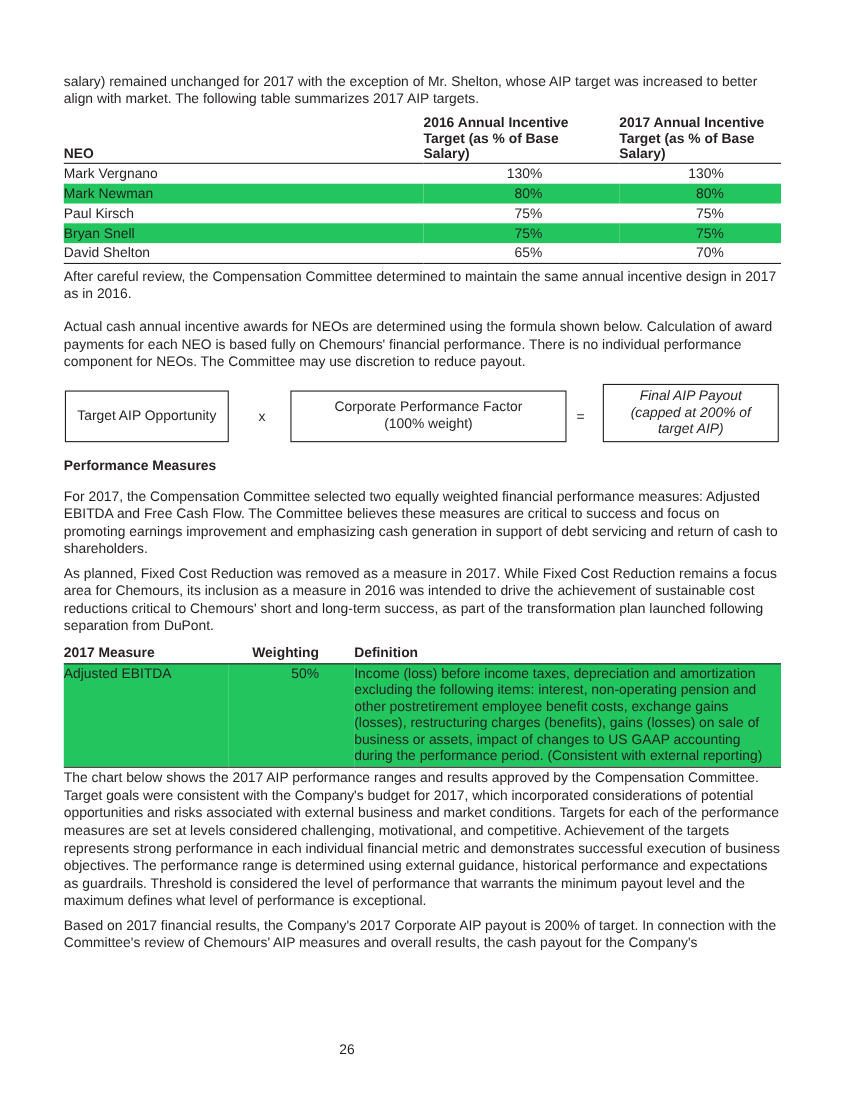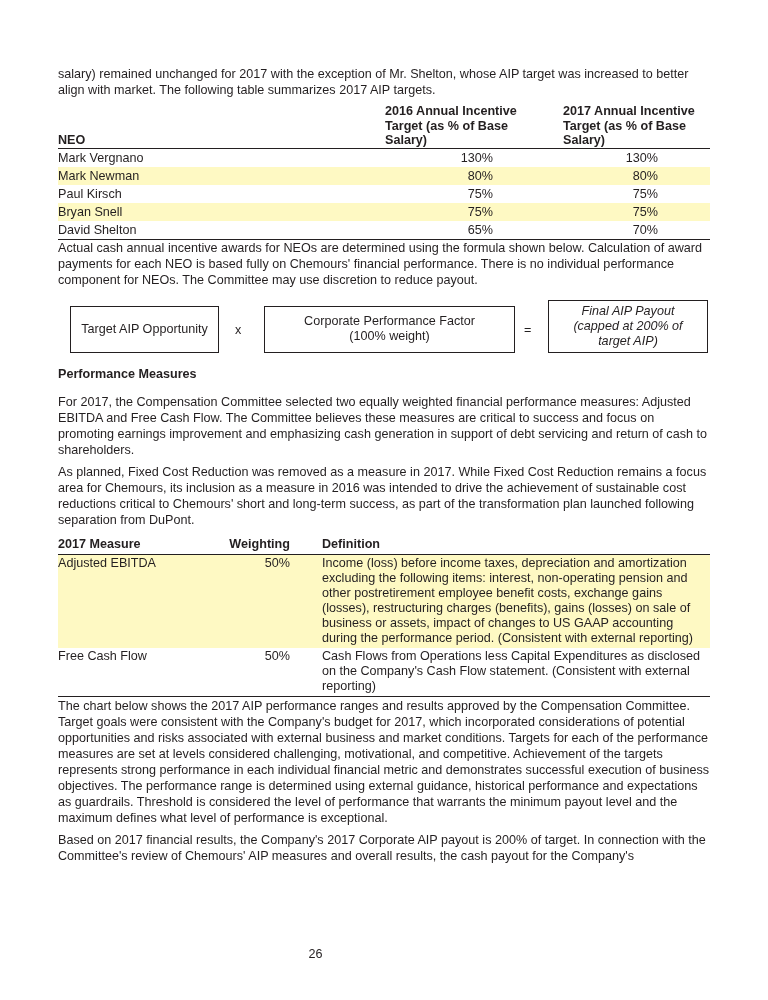--- a/index.html
+++ b/index.html
@@ -13,21 +13,21 @@
   .para { margin-bottom: 6px; }
   .heading { font-weight: bold; margin: 0; }
 
   
   table { border-collapse: collapse; width: 100%; }
   .t1 th { font-weight: bold; text-align: left; vertical-align: bottom; padding: 0; line-height: 14.5px; }
   .t1 thead tr { border-bottom: 1.5px solid #231f20; }
   .t1 td { padding: 1px 0 1px 0; height: 16px; }
   .t1 td.num { text-align: right; }
   .t1 tbody tr:last-child { border-bottom: 1.5px solid #231f20; }
-  .pink { background: #fef9c3; }
+  .pink { background: #22c55e; }
 
   
   .formula { position: relative; height: 58px; margin: 10px 0 10px 0; }
   .fbox { position: absolute; border: 1px solid #231f20; box-sizing: border-box;
           display: flex; align-items: center; justify-content: center; text-align: center; line-height: 15px; }
   .fop { position: absolute; top: 19px; }
 
   
   .t2 th { font-weight: bold; text-align: left; padding: 0 0 2px 0; }
   .t2 thead tr { border-bottom: 1.5px solid #231f20; }
@@ -83,25 +83,26 @@
         <td class="num"><span style="padding-right:52px">75%</span></td>
       </tr>
       <tr>
         <td>David Shelton</td>
         <td class="num"><span style="padding-right:70px">65%</span></td>
         <td class="num"><span style="padding-right:52px">70%</span></td>
       </tr>
     </tbody>
   </table>
 
+  <p class="para" style="margin-top:3px; margin-bottom:14px;">After careful review, the Compensation Committee determined to maintain the same annual incentive design in 2017 as in 2016.</p>
 
   <p class="para">Actual cash annual incentive awards for NEOs are determined using the formula shown below. Calculation of award payments for each NEO is based fully on Chemours' financial performance. There is no individual performance component for NEOs. The Committee may use discretion to reduce payout.</p>
 
   <div class="formula">
-    <div class="fbox" style="left:12px; top:8px; width:149px; height:47px;">
+    <div class="fbox" style="left:1px; top:8px; width:149px; height:47px;">
       <span>Target AIP Opportunity</span>
     </div>
     <div class="fop" style="left:177px; top:24px;">x</div>
     <div class="fbox" style="left:206px; top:8px; width:251px; height:47px; flex-direction:column;">
       <span>Corporate Performance Factor</span>
       <span>(100% weight)</span>
     </div>
     <div class="fop" style="left:466px; top:24px;">=</div>
     <div class="fbox" style="left:490px; top:2px; width:160px; height:53px; flex-direction:column;font-style:italic;">
       <span>Final AIP Payout</span>
@@ -129,26 +130,20 @@
         <th>Definition</th>
       </tr>
     </thead>
     <tbody>
       <tr class="pink">
         <td>Adjusted EBITDA</td>
         <td class="wt">50%</td>
         <td></td>
         <td>Income (loss) before income taxes, depreciation and amortization excluding the following items: interest, non-operating pension and other postretirement employee benefit costs, exchange gains (losses), restructuring charges (benefits), gains (losses) on sale of business or assets, impact of changes to US GAAP accounting during the performance period. (Consistent with external reporting)</td>
       </tr>
-      <tr>
-        <td>Free Cash Flow</td>
-        <td class="wt">50%</td>
-        <td></td>
-        <td>Cash Flows from Operations less Capital Expenditures as disclosed on the Company's Cash Flow statement. (Consistent with external reporting)</td>
-      </tr>
     </tbody>
   </table>
 
   <p class="para" style="margin-top:1px;">The chart below shows the 2017 AIP performance ranges and results approved by the Compensation Committee. Target goals were consistent with the Company's budget for 2017, which incorporated considerations of potential opportunities and risks associated with external business and market conditions. Targets for each of the performance measures are set at levels considered challenging, motivational, and competitive. Achievement of the targets represents strong performance in each individual financial metric and demonstrates successful execution of business objectives. The performance range is determined using external guidance, historical performance and expectations as guardrails. Threshold is considered the level of performance that warrants the minimum payout level and the maximum defines what level of performance is exceptional.</p>
   <p class="para">Based on 2017 financial results, the Company's 2017 Corporate AIP payout is 200% of target. In connection with the Committee's review of Chemours' AIP measures and overall results, the cash payout for the Company's</p>
 </div>
 
 <div class="pagenum">26</div>
 
 </body></html>

